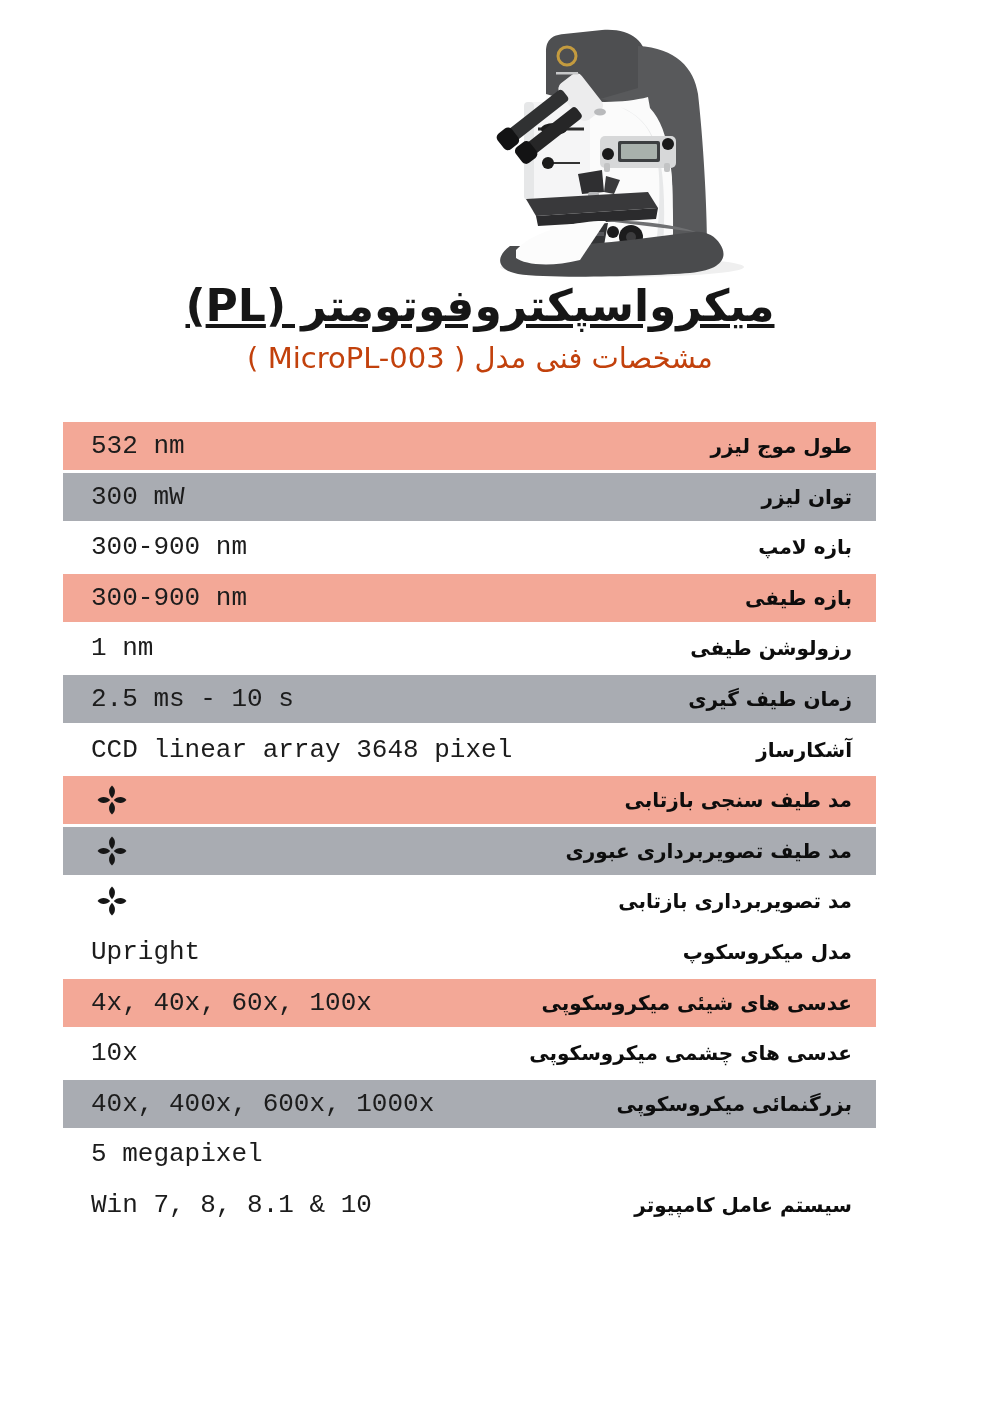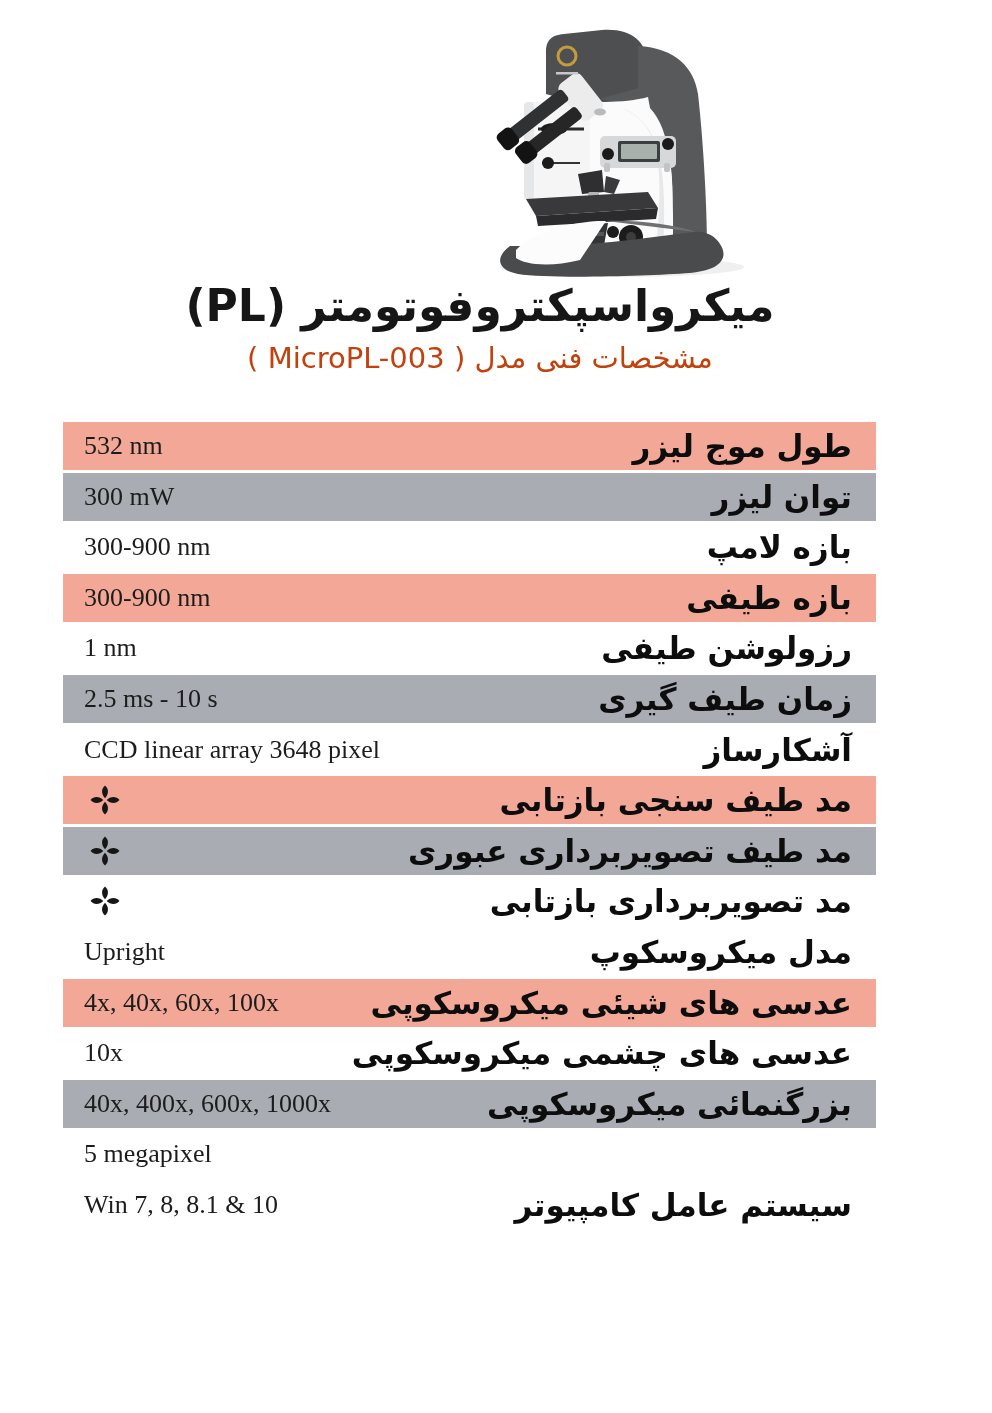--- a/index.html
+++ b/index.html
@@ -5,41 +5,41 @@
   html,body{margin:0;padding:0;background:#ffffff;}
   #page{
     position:relative;width:992px;height:1413px;background:#ffffff;
     font-family:"Liberation Sans",sans-serif;overflow:hidden;
   }
   
   #micro-wrap{position:absolute;left:450px;top:8px;width:330px;height:280px;}
   #title{
     position:absolute;top:280px;left:0;width:960px;text-align:center;
     font-family:"DejaVu Sans",sans-serif;font-weight:bold;font-size:44px;
-    color:#161616;direction:rtl;
+    color:#161616;direction:rtl;text-decoration:underline;
   }
   #subtitle{
     position:absolute;top:341px;left:0;width:960px;text-align:center;
     font-family:"DejaVu Sans",sans-serif;font-size:29px;color:#c2410c;direction:rtl;
   }
   
   #spec-table{position:absolute;left:63px;top:422px;width:813px;}
   .row{
     height:48px;margin-bottom:2.6px;display:flex;align-items:center;
     justify-content:space-between;
   }
   .row.salmon{background:#f3a897;}
   .row.gray{background:#a9acb2;}
   .row.white{background:#ffffff;}
   .val{
-    padding-left:21px;font-size:26px;color:#1c1c1c;direction:ltr;
-    font-family:Liberation Serif, serif;white-space:nowrap;
+    padding-left:28px;font-size:26px;color:#1c1c1c;direction:ltr;
+    font-family:Liberation Mono, monospace;white-space:nowrap;
   }
   .lbl{
-    padding-right:24px;font-size:31px;font-weight:bold;color:#0d0d0d;
+    padding-right:24px;font-size:20px;font-weight:bold;color:#0d0d0d;
     direction:rtl;font-family:"DejaVu Sans",sans-serif;white-space:nowrap;
   }
   .petal-icon{width:30px;height:34px;display:block;margin-left:6px;}
 </style>
 </head>
 <body>
 
 <div id="page">
 
   <div id="micro-wrap">

